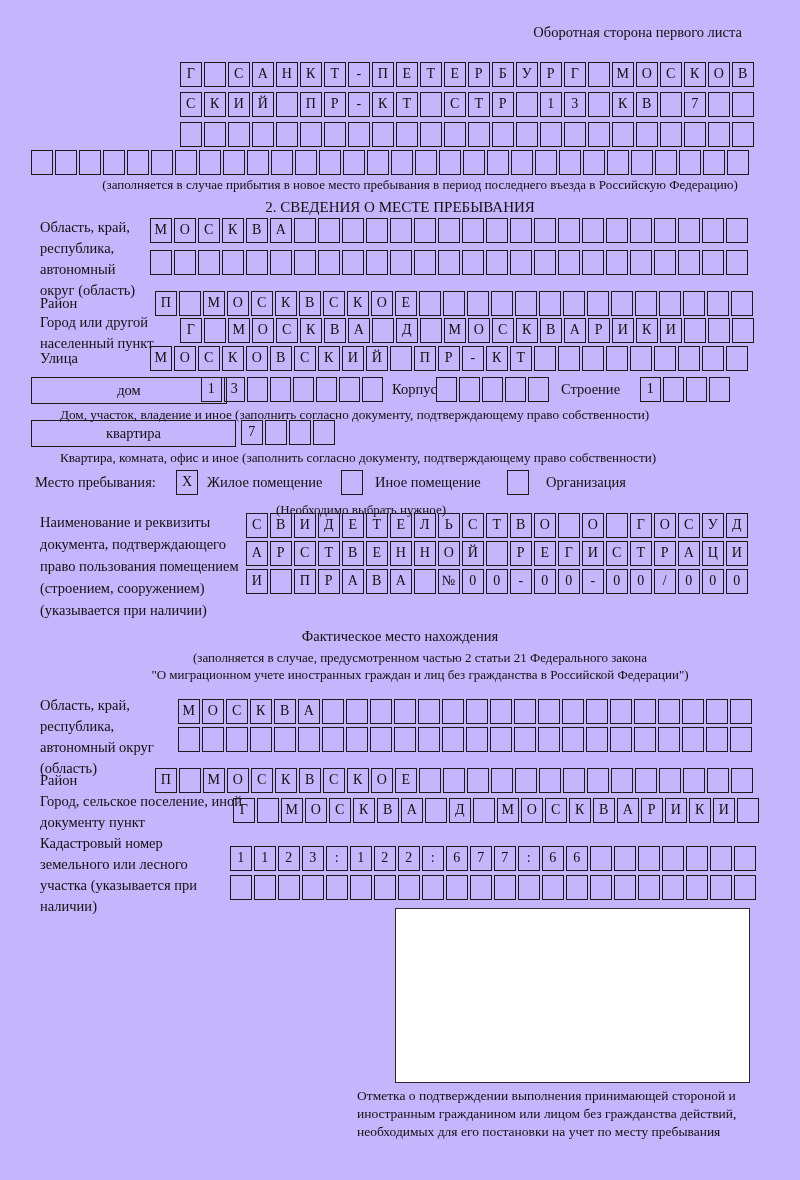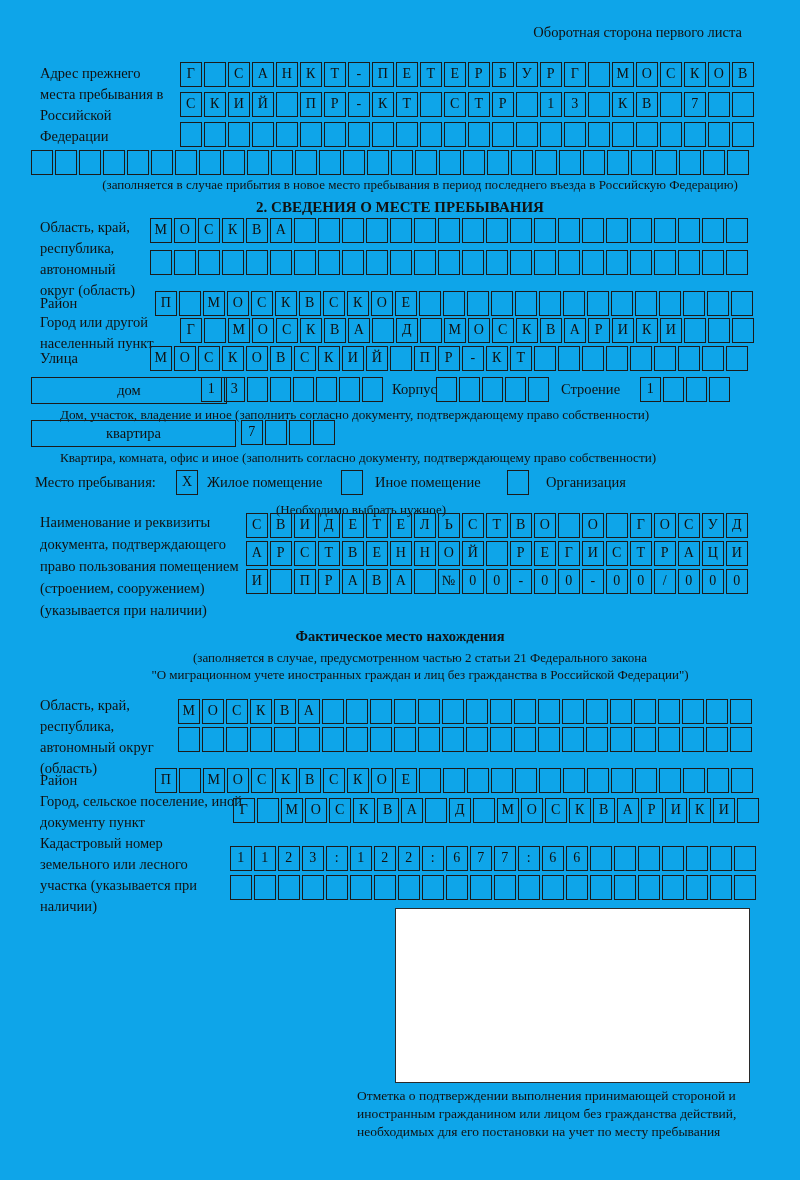--- a/index.html
+++ b/index.html
@@ -1,41 +1,40 @@
 <!DOCTYPE html>
 <html><head>
 <meta charset="utf-8">
 <style>
   html,body{margin:0;padding:0;background:#fff;}
-  .page{position:relative;width:800px;height:1180px;background:#0ea5e9;overflow:hidden;
+  .page{position:relative;width:800px;height:1180px;background:#c4b5fd;overflow:hidden;
         font-family:"Liberation Serif","DejaVu Serif",serif;color:#111;}
   .abs{position:absolute;}
   .lbl{font-size:14.5px;line-height:21px;}
   .note{font-size:13px;line-height:16px;padding-left:20px;}
   .ctr{left:0;width:800px;text-align:center;}
-  .bold{font-weight:bold;}
+  .bold{font-weight:normal;}
   .cells{position:absolute;white-space:nowrap;}
   .cell{display:inline-block;box-sizing:border-box;width:21.5px;height:25px;line-height:21px;
         border:1.7px solid #1b1b1b;margin-right:2.5px;text-align:center;font-size:14px;
         vertical-align:top;overflow:hidden;}
   .narrow .cell{width:20.5px;}
   .cb{position:absolute;box-sizing:border-box;width:22px;height:25px;border:1.7px solid #1b1b1b;
       text-align:center;line-height:21px;font-size:14px;}
   .wbox{position:absolute;box-sizing:border-box;border:1.7px solid #1b1b1b;text-align:center;
         font-size:14.5px;}
   .stamp{position:absolute;box-sizing:border-box;border:1.8px solid #2a2a2a;background:#fff;}
 </style>
 </head>
 <body>
 
 <div class="page">
 
   <div class="abs lbl" style="top:22px;right:58px;">Оборотная сторона первого листа</div>
 
-  <div class="abs lbl" style="top:63px;left:40px;width:132px;">Адрес прежнего места пребывания в Российской Федерации</div>
   <div class="cells" style="top:62px;left:180px;"><span class="cell">Г</span><span class="cell">&nbsp;</span><span class="cell">С</span><span class="cell">А</span><span class="cell">Н</span><span class="cell">К</span><span class="cell">Т</span><span class="cell">-</span><span class="cell">П</span><span class="cell">Е</span><span class="cell">Т</span><span class="cell">Е</span><span class="cell">Р</span><span class="cell">Б</span><span class="cell">У</span><span class="cell">Р</span><span class="cell">Г</span><span class="cell">&nbsp;</span><span class="cell">М</span><span class="cell">О</span><span class="cell">С</span><span class="cell">К</span><span class="cell">О</span><span class="cell">В</span></div>
   <div class="cells" style="top:92px;left:180px;"><span class="cell">С</span><span class="cell">К</span><span class="cell">И</span><span class="cell">Й</span><span class="cell">&nbsp;</span><span class="cell">П</span><span class="cell">Р</span><span class="cell">-</span><span class="cell">К</span><span class="cell">Т</span><span class="cell">&nbsp;</span><span class="cell">С</span><span class="cell">Т</span><span class="cell">Р</span><span class="cell">&nbsp;</span><span class="cell">1</span><span class="cell">3</span><span class="cell">&nbsp;</span><span class="cell">К</span><span class="cell">В</span><span class="cell">&nbsp;</span><span class="cell">7</span><span class="cell">&nbsp;</span><span class="cell">&nbsp;</span></div>
   <div class="cells" style="top:122px;left:180px;"><span class="cell">&nbsp;</span><span class="cell">&nbsp;</span><span class="cell">&nbsp;</span><span class="cell">&nbsp;</span><span class="cell">&nbsp;</span><span class="cell">&nbsp;</span><span class="cell">&nbsp;</span><span class="cell">&nbsp;</span><span class="cell">&nbsp;</span><span class="cell">&nbsp;</span><span class="cell">&nbsp;</span><span class="cell">&nbsp;</span><span class="cell">&nbsp;</span><span class="cell">&nbsp;</span><span class="cell">&nbsp;</span><span class="cell">&nbsp;</span><span class="cell">&nbsp;</span><span class="cell">&nbsp;</span><span class="cell">&nbsp;</span><span class="cell">&nbsp;</span><span class="cell">&nbsp;</span><span class="cell">&nbsp;</span><span class="cell">&nbsp;</span><span class="cell">&nbsp;</span></div>
   <div class="cells" style="top:150px;left:31px;"><span class="cell">&nbsp;</span><span class="cell">&nbsp;</span><span class="cell">&nbsp;</span><span class="cell">&nbsp;</span><span class="cell">&nbsp;</span><span class="cell">&nbsp;</span><span class="cell">&nbsp;</span><span class="cell">&nbsp;</span><span class="cell">&nbsp;</span><span class="cell">&nbsp;</span><span class="cell">&nbsp;</span><span class="cell">&nbsp;</span><span class="cell">&nbsp;</span><span class="cell">&nbsp;</span><span class="cell">&nbsp;</span><span class="cell">&nbsp;</span><span class="cell">&nbsp;</span><span class="cell">&nbsp;</span><span class="cell">&nbsp;</span><span class="cell">&nbsp;</span><span class="cell">&nbsp;</span><span class="cell">&nbsp;</span><span class="cell">&nbsp;</span><span class="cell">&nbsp;</span><span class="cell">&nbsp;</span><span class="cell">&nbsp;</span><span class="cell">&nbsp;</span><span class="cell">&nbsp;</span><span class="cell">&nbsp;</span><span class="cell">&nbsp;</span></div>
   <div class="abs note ctr" style="top:177px;">(заполняется в случае прибытия в новое место пребывания в период последнего въезда в Российскую Федерацию)</div>
 
   <div class="abs lbl bold ctr" style="top:197px;font-size:15px;">2. СВЕДЕНИЯ О МЕСТЕ ПРЕБЫВАНИЯ</div>
 
   <div class="abs lbl" style="top:217px;left:40px;width:108px;">Область, край, республика, автономный округ (область)</div>
   <div class="cells" style="top:218px;left:150px;"><span class="cell">М</span><span class="cell">О</span><span class="cell">С</span><span class="cell">К</span><span class="cell">В</span><span class="cell">А</span><span class="cell">&nbsp;</span><span class="cell">&nbsp;</span><span class="cell">&nbsp;</span><span class="cell">&nbsp;</span><span class="cell">&nbsp;</span><span class="cell">&nbsp;</span><span class="cell">&nbsp;</span><span class="cell">&nbsp;</span><span class="cell">&nbsp;</span><span class="cell">&nbsp;</span><span class="cell">&nbsp;</span><span class="cell">&nbsp;</span><span class="cell">&nbsp;</span><span class="cell">&nbsp;</span><span class="cell">&nbsp;</span><span class="cell">&nbsp;</span><span class="cell">&nbsp;</span><span class="cell">&nbsp;</span><span class="cell">&nbsp;</span></div>

